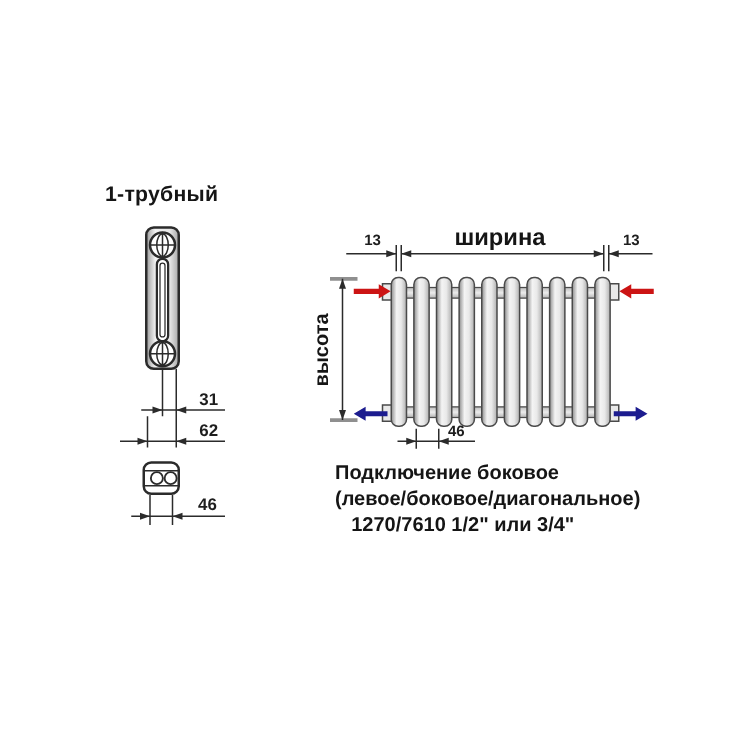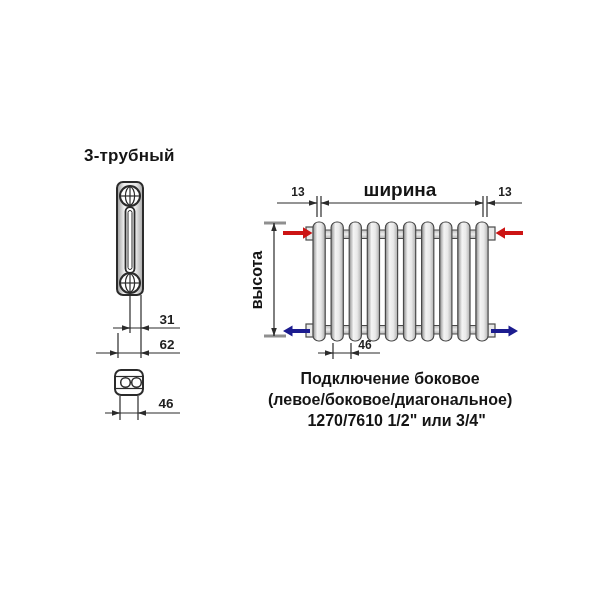--- a/index.html
+++ b/index.html
@@ -1,41 +1,41 @@
 <!DOCTYPE html>
 <html><head>
 <meta charset="utf-8">
 <style>
   html,body{margin:0;padding:0;background:#fff;}
   #stage{position:relative;width:600px;height:600px;background:#ffffff;overflow:hidden;
          font-family:"Liberation Sans",sans-serif;}
   .abs{position:absolute;}
   #side-title{left:84px;top:146px;font-size:17px;font-weight:bold;color:#151515;letter-spacing:.2px;}
-  #caption{left:268px;top:369px;color:#151515;font-weight:bold;font-size:16px;line-height:20.5px;text-align:center;}
+  #caption{left:268px;top:369px;color:#151515;font-weight:bold;font-size:16px;line-height:20.5px;}
   #caption .l3{padding-left:13px;margin-top:1px;}
   
   .outline{fill:#ffffff;stroke:#2b2b2b;stroke-width:2;}
   .thin{stroke:#2b2b2b;stroke-width:1.2;fill:none;}
   .dline{stroke:#2b2b2b;stroke-width:1.2;fill:none;}
   .dhead{fill:#2b2b2b;stroke:none;}
   .dtext{font:bold 13.5px "Liberation Sans",sans-serif;fill:#1e1e1e;}
   .dtext-sm{font:bold 12px "Liberation Sans",sans-serif;fill:#1e1e1e;}
   .dtext-lg{font:bold 19px "Liberation Sans",sans-serif;fill:#151515;}
   .dtext-vert{font:bold 16px "Liberation Sans",sans-serif;fill:#151515;}
   .cap{stroke:#8f8f8f;stroke-width:3;}
   .col{fill:url(#colGrad);stroke:#4a4a4a;stroke-width:1.2;}
   .conn{fill:url(#connGrad);stroke:#4a4a4a;stroke-width:1;}
   .tab{fill:#e9e9e9;stroke:#4a4a4a;stroke-width:1.2;}
 </style>
 </head>
 <body>
 
 <div id="stage">
 
-  <div id="side-title" class="abs">3-трубный</div>
+  <div id="side-title" class="abs">1-трубный</div>
 
   <svg class="abs" style="left:60px;top:140px;" width="180" height="300" viewBox="0 0 180 300">
     <defs>
       <linearGradient id="tubeGrad" x1="0" y1="0" x2="1" y2="0">
         <stop offset="0" stop-color="#9a9a9a"></stop>
           <stop offset="0.28" stop-color="#f2f2f2"></stop>
         <stop offset="0.72" stop-color="#e8e8e8"></stop>
           <stop offset="1" stop-color="#a8a8a8"></stop>
       </linearGradient>
     </defs>

